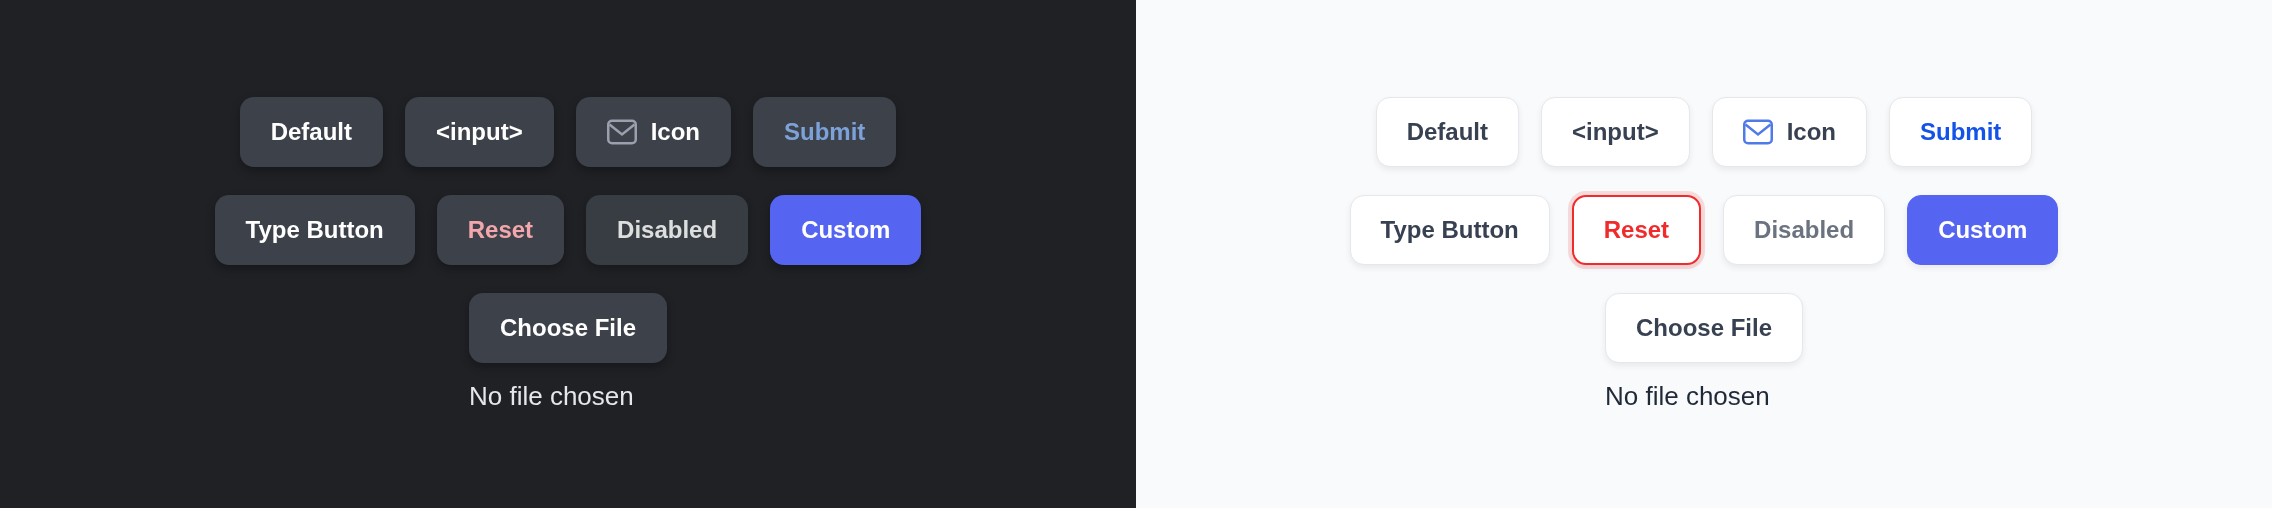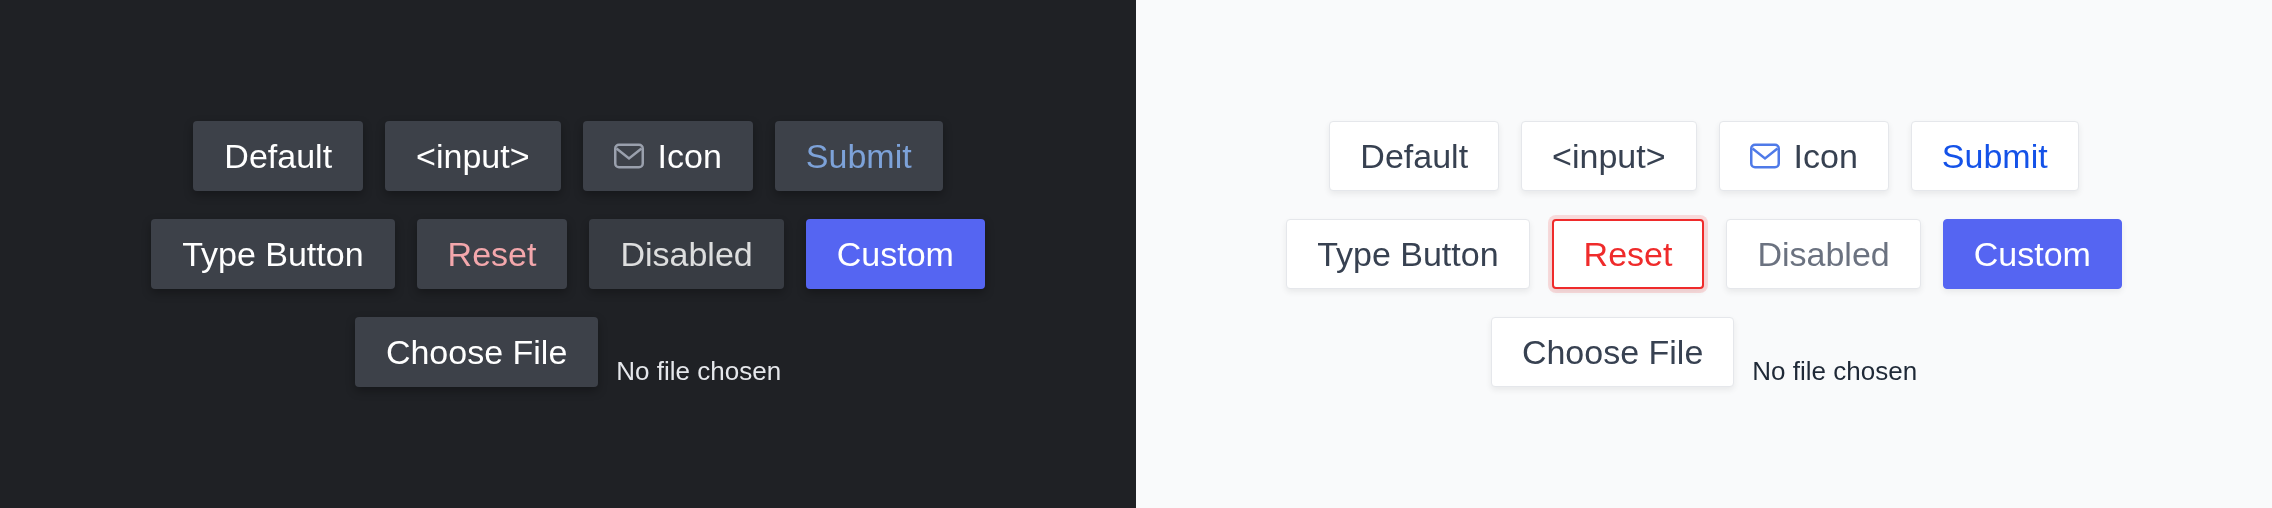--- a/index.html
+++ b/index.html
@@ -28,23 +28,23 @@
     .row {
       display: flex;
       gap: 22px;
       justify-content: center;
       align-items: center;
       width: 100%;
     }
     .btn {
       height: 70px;
       padding: 0 30px;
-      border-radius: 4px;
-      font-size: 34px;
-      font-weight: 400;
+      border-radius: 14px;
+      font-size: 24px;
+      font-weight: 700;
       display: inline-flex;
       align-items: center;
       justify-content: center;
       gap: 14px;
       cursor: pointer;
       border: 1px solid transparent;
       white-space: nowrap;
     }
     
     .panel-dark .btn {
@@ -79,22 +79,23 @@
     .panel-light .btn-custom {
       background: #5565f2;
       color: #ffffff;
       border: 1px solid #5565f2;
     }
     .panel-light .file-text { color: #1f2937; font-size: 26px; }
     .panel-light .icon-mail { stroke: #4f7ae8; }
 
     .file-group {
       display: inline-flex;
-      align-items: flex-end;
+      align-items: flex-start;
       gap: 18px;
+      flex-direction: column;
     }
     svg.icon-mail { width: 30px; height: 26px; fill: none; stroke-width: 2; }
   </style>
 </head>
 <body>
 
 <div class="panel panel-dark">
   <div class="row">
     <button class="btn">Default</button>
     <button class="btn">&lt;input&gt;</button>

